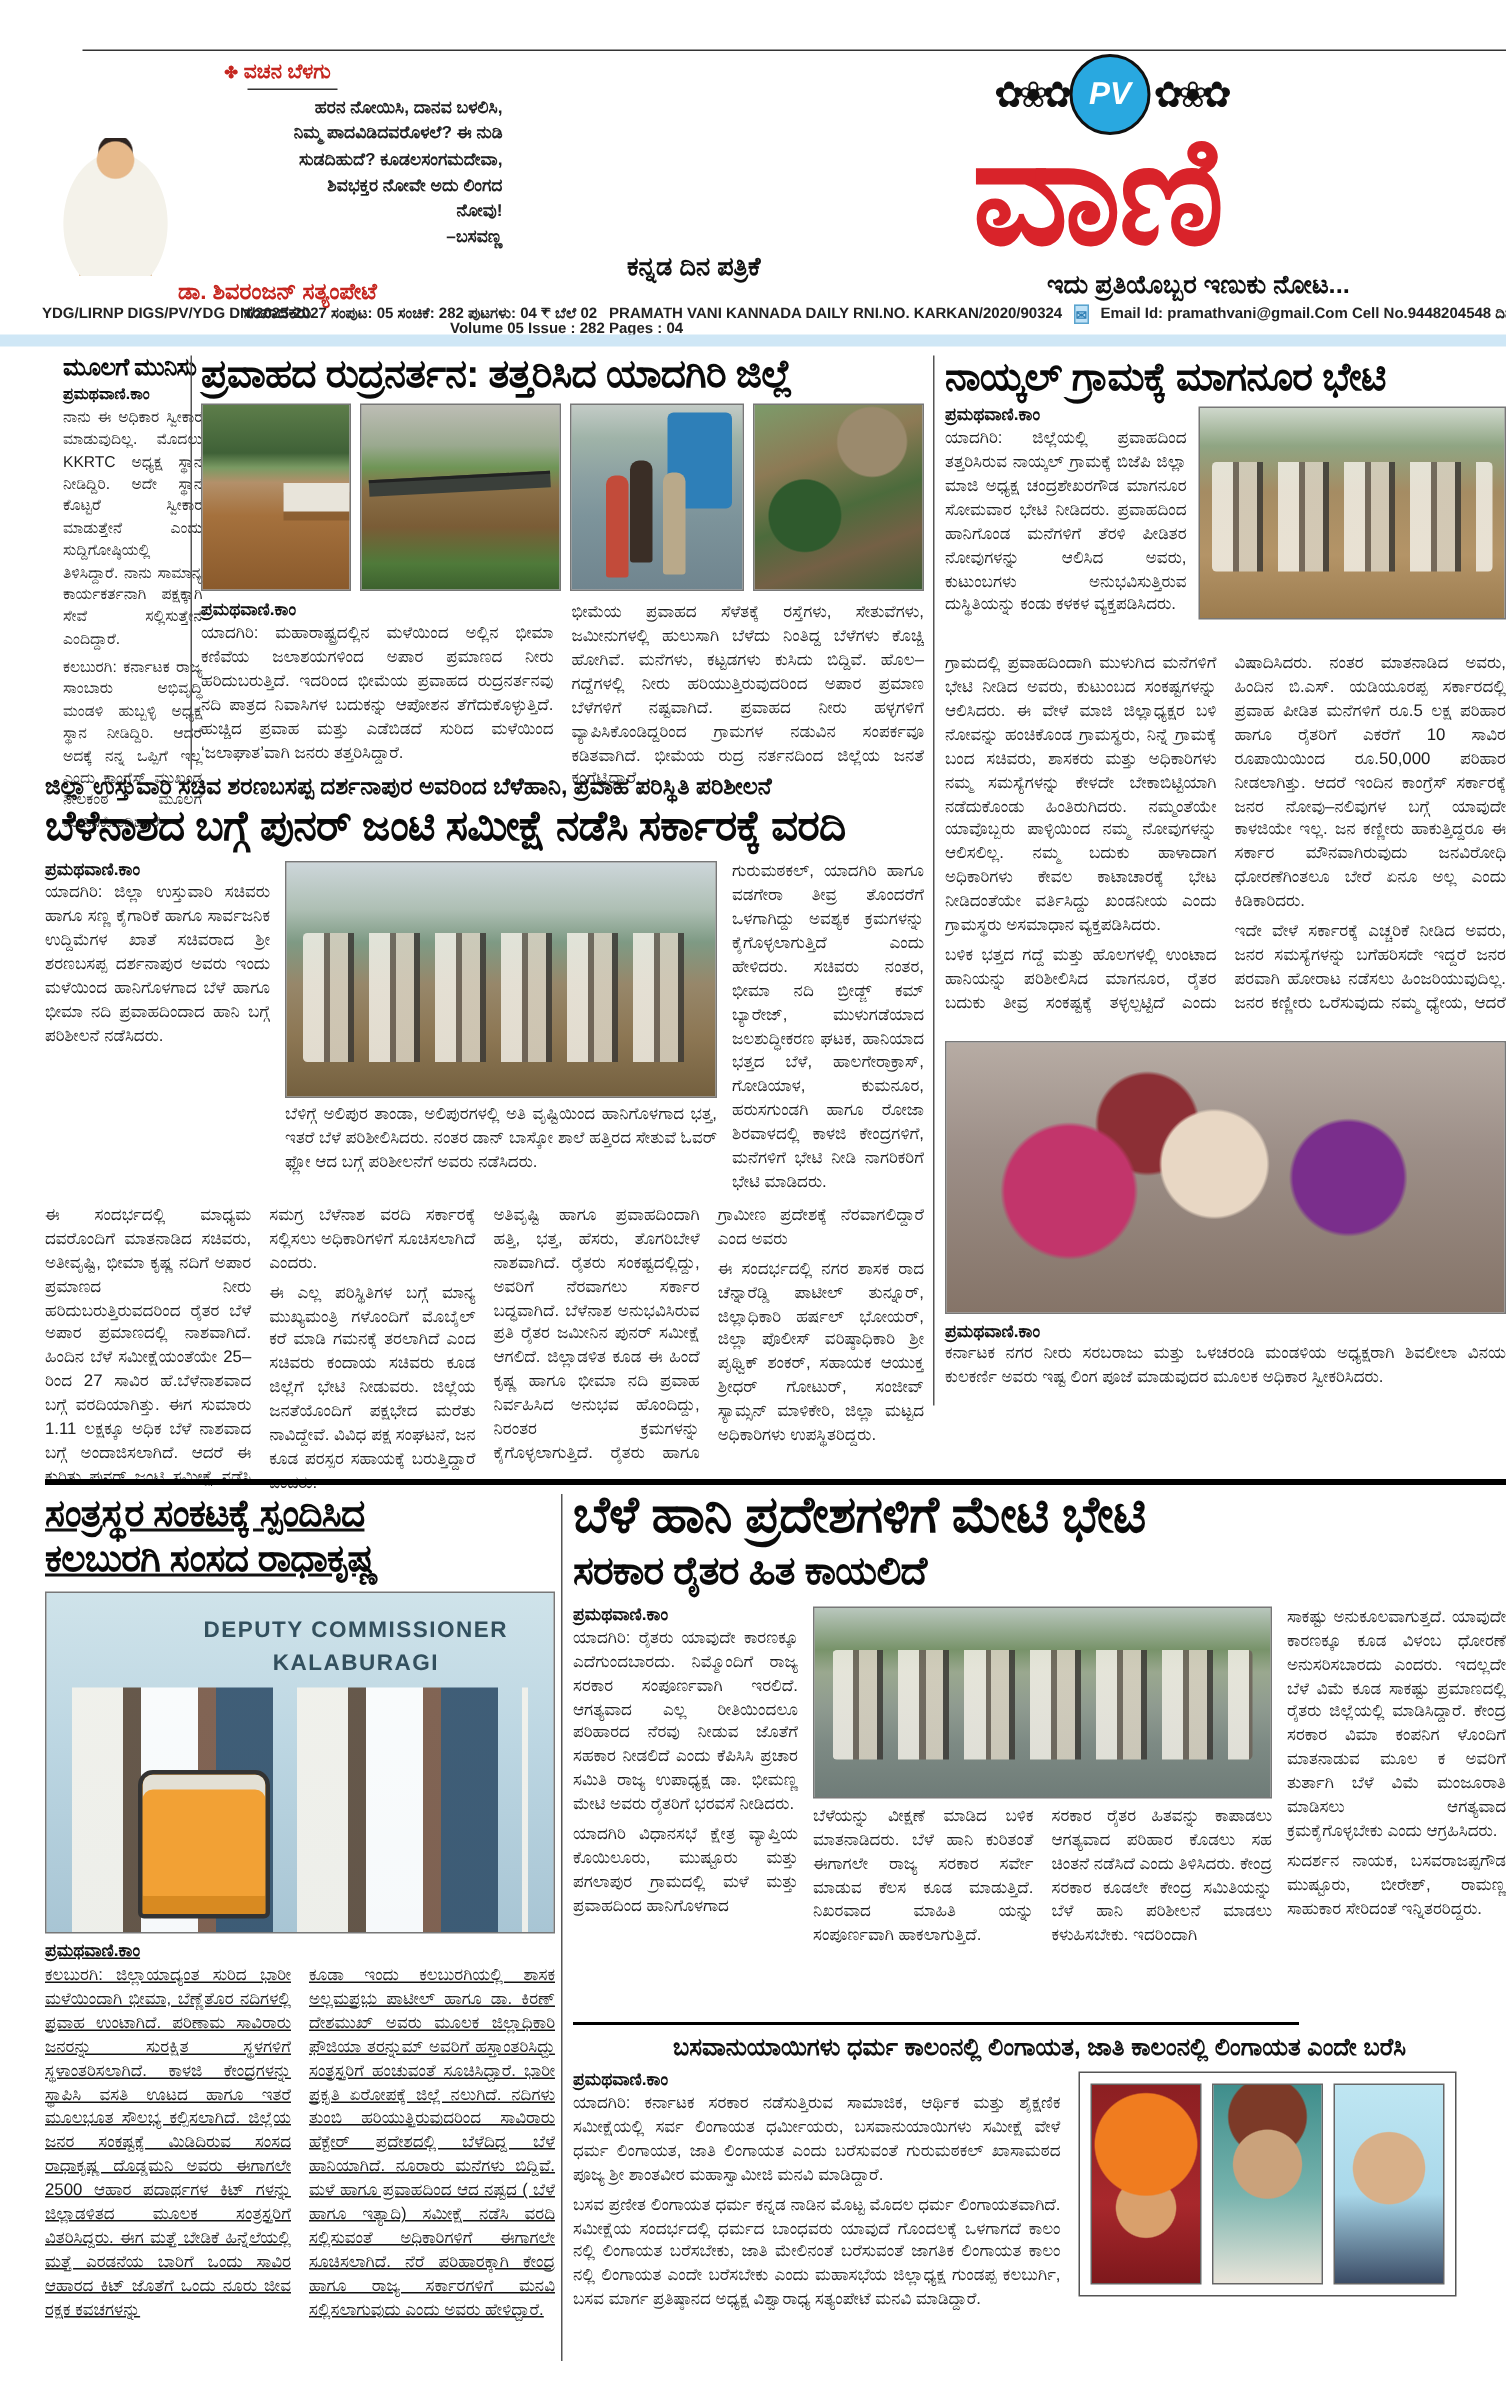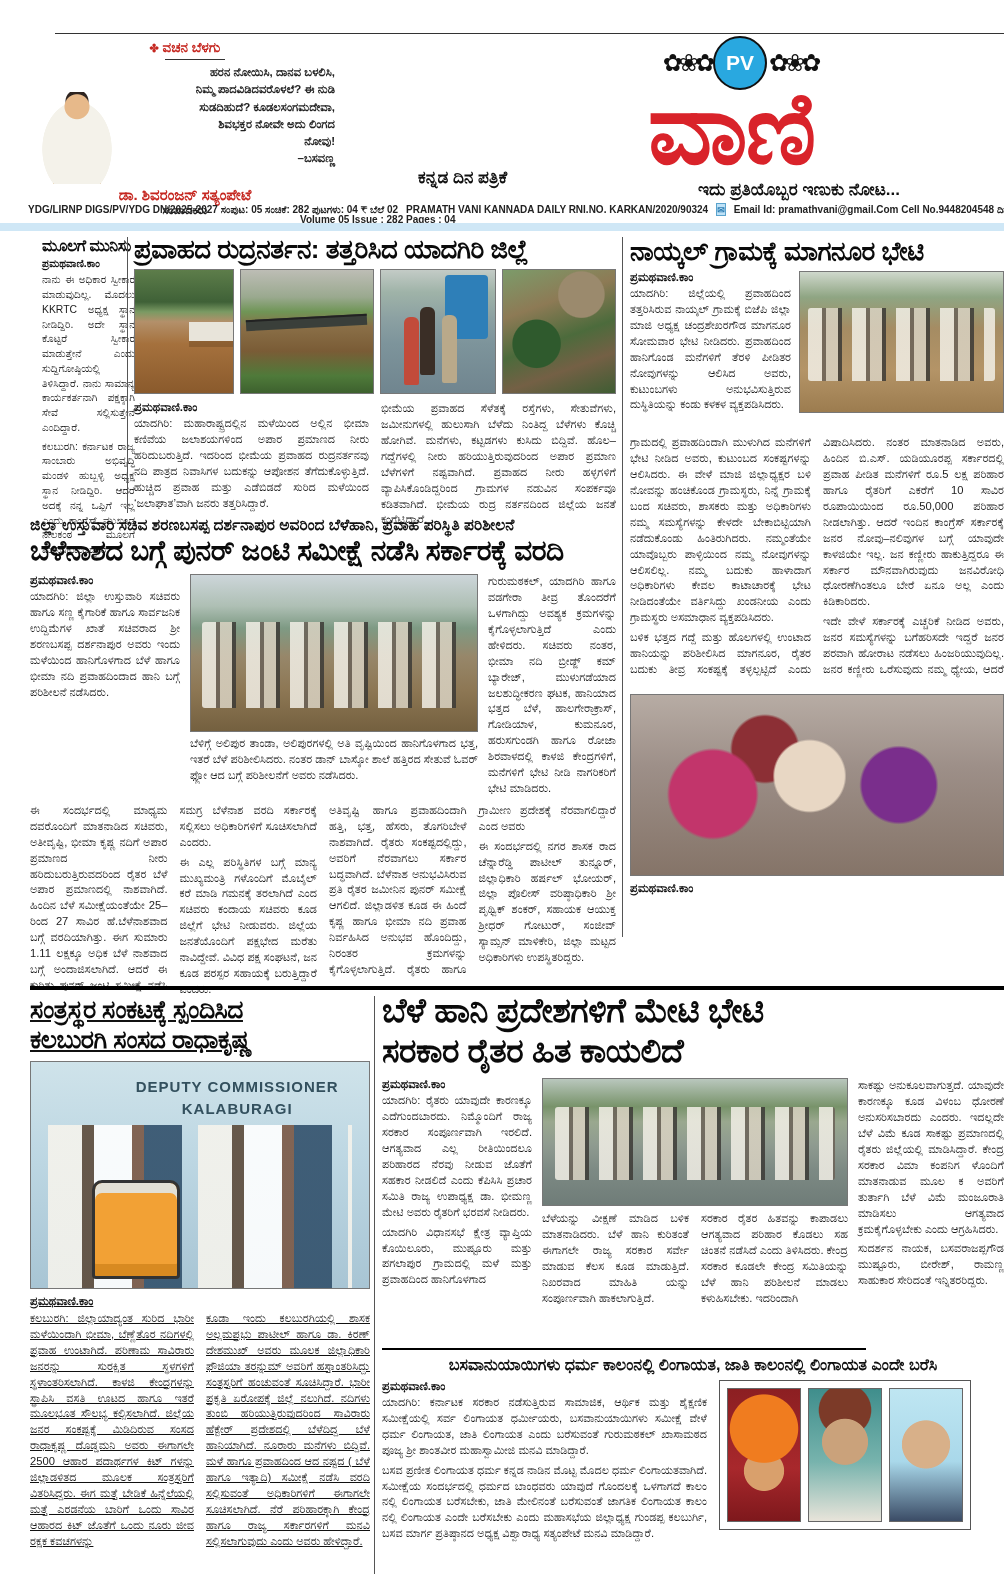--- a/index.html
+++ b/index.html
@@ -12,21 +12,21 @@
   .topline { left:55px; top:33px; width:949px; height:0; border-top:1.5px solid #333; }
   .vachana-title { color:#c5261f; font-weight:bold; font-size:13.5px; text-align:center; }
   .vachana-quote { font-size:11.5px; font-weight:bold; color:#222; text-align:right; line-height:1.5; }
   .vachana-author { font-size:11.5px; font-weight:bold; color:#222; }
   .editor-name { color:#c5261f; font-weight:bold; font-size:15px; text-align:center; }
   .editor-title { color:#222; font-weight:bold; font-size:11.5px; text-align:center; }
   .masthead-blue { color:#27a9e1; font-size:104px; font-weight:800; line-height:1; letter-spacing:-2px; }
   .masthead-red { color:#d9232a; font-size:100px; font-weight:800; line-height:1; letter-spacing:-2px; }
   .mast-sub { font-size:17px; font-weight:bold; color:#111; }
   .logo-wrap { display:flex; align-items:center; gap:2px; }
-  .logo-circle { width:54px; height:54px; border-radius:50%; background:#29a8e0; border:2.5px solid #111; color:#fff; font-weight:800; font-size:21px; display:flex; align-items:center; justify-content:center; }
+  .logo-circle { width:54px; height:54px; border-radius:50%; background:#29a8e0; border:2.5px solid #111; color:#fff; font-weight:800; font-size:21px; display:flex; align-items:center; justify-content:center; font-style:italic; }
   .ornament { font-size:24px; color:#111; letter-spacing:-4px; }
 
   
   .infobar { font-size:10px; font-weight:bold; color:#222; white-space:nowrap; display:flex; gap:8px; align-items:center; }
   .mail-chip { display:inline-flex; width:16px; height:13px; background:#bfe2f7; border:1px solid #5aa3cd; color:#2f7fb4; font-size:9px; align-items:center; justify-content:center; }
   .bluestrip { background:#cfe7f6; }
 
   
   .vline { border-left:1.3px solid #555; }
   .hthick { background:#000; }
@@ -190,20 +190,21 @@
     <div class="bt cols2" style="margin-top:22px;height:256px;overflow:hidden;">
       <p>ಗ್ರಾಮದಲ್ಲಿ ಪ್ರವಾಹದಿಂದಾಗಿ ಮುಳುಗಿದ ಮನೆಗಳಿಗೆ ಭೇಟಿ ನೀಡಿದ ಅವರು, ಕುಟುಂಬದ ಸಂಕಷ್ಟಗಳನ್ನು ಆಲಿಸಿದರು. ಈ ವೇಳೆ ಮಾಜಿ ಜಿಲ್ಲಾಧ್ಯಕ್ಷರ ಬಳಿ ನೋವನ್ನು ಹಂಚಿಕೊಂಡ ಗ್ರಾಮಸ್ಥರು, ನಿನ್ನೆ ಗ್ರಾಮಕ್ಕೆ ಬಂದ ಸಚಿವರು, ಶಾಸಕರು ಮತ್ತು ಅಧಿಕಾರಿಗಳು ನಮ್ಮ ಸಮಸ್ಯೆಗಳನ್ನು ಕೇಳದೇ ಬೇಕಾಬಿಟ್ಟಿಯಾಗಿ ನಡೆದುಕೊಂಡು ಹಿಂತಿರುಗಿದರು. ನಮ್ಮಂತೆಯೇ ಯಾವೊಬ್ಬರು ಪಾಳ್ಳಿಯಿಂದ ನಮ್ಮ ನೋವುಗಳನ್ನು ಆಲಿಸಲಿಲ್ಲ. ನಮ್ಮ ಬದುಕು ಹಾಳಾದಾಗ ಅಧಿಕಾರಿಗಳು ಕೇವಲ ಕಾಟಾಚಾರಕ್ಕೆ ಭೇಟ ನೀಡಿದಂತೆಯೇ ವರ್ತಿಸಿದ್ದು ಖಂಡನೀಯ ಎಂದು ಗ್ರಾಮಸ್ಥರು ಅಸಮಾಧಾನ ವ್ಯಕ್ತಪಡಿಸಿದರು.</p>
       <p>ಬಳಿಕ ಭತ್ತದ ಗದ್ದೆ ಮತ್ತು ಹೊಲಗಳಲ್ಲಿ ಉಂಟಾದ ಹಾನಿಯನ್ನು ಪರಿಶೀಲಿಸಿದ ಮಾಗನೂರ, ರೈತರ ಬದುಕು ತೀವ್ರ ಸಂಕಷ್ಟಕ್ಕೆ ತಳ್ಳಲ್ಪಟ್ಟಿದೆ ಎಂದು ವಿಷಾದಿಸಿದರು. ನಂತರ ಮಾತನಾಡಿದ ಅವರು, ಹಿಂದಿನ ಬಿ.ಎಸ್. ಯಡಿಯೂರಪ್ಪ ಸರ್ಕಾರದಲ್ಲಿ ಪ್ರವಾಹ ಪೀಡಿತ ಮನೆಗಳಿಗೆ ರೂ.5 ಲಕ್ಷ ಪರಿಹಾರ ಹಾಗೂ ರೈತರಿಗೆ ಎಕರೆಗೆ 10 ಸಾವಿರ ರೂಪಾಯಿಯಿಂದ ರೂ.50,000 ಪರಿಹಾರ ನೀಡಲಾಗಿತ್ತು. ಆದರೆ ಇಂದಿನ ಕಾಂಗ್ರೆಸ್ ಸರ್ಕಾರಕ್ಕೆ ಜನರ ನೋವು–ನಲಿವುಗಳ ಬಗ್ಗೆ ಯಾವುದೇ ಕಾಳಜಿಯೇ ಇಲ್ಲ. ಜನ ಕಣ್ಣೀರು ಹಾಕುತ್ತಿದ್ದರೂ ಈ ಸರ್ಕಾರ ಮೌನವಾಗಿರುವುದು ಜನವಿರೋಧಿ ಧೋರಣೆಗಿಂತಲೂ ಬೇರೆ ಏನೂ ಅಲ್ಲ ಎಂದು ಕಿಡಿಕಾರಿದರು.</p>
       <p>ಇದೇ ವೇಳೆ ಸರ್ಕಾರಕ್ಕೆ ಎಚ್ಚರಿಕೆ ನೀಡಿದ ಅವರು, ಜನರ ಸಮಸ್ಯೆಗಳನ್ನು ಬಗೆಹರಿಸದೇ ಇದ್ದರೆ ಜನರ ಪರವಾಗಿ ಹೋರಾಟ ನಡೆಸಲು ಹಿಂಜರಿಯುವುದಿಲ್ಲ. ಜನರ ಕಣ್ಣೀರು ಒರೆಸುವುದು ನಮ್ಮ ಧ್ಯೇಯ, ಆದರೆ ಈ ಸರ್ಕಾರ ಜನರ ಕಣ್ಣೀರು ನೋಡುವ ಶಕ್ತಿಯೇ ಕಳೆದುಕೊಂಡಿದೆ ಎಂದು ಹೇಳಿದರು. ಈ ಸಂದರ್ಭದಲ್ಲಿ ಚಂದ್ರಶೇಖರ ಮರಕಲ್, ಬಸಲಿಂಗಯ್ಯ ಸ್ವಾಮಿ ಹಯ್ಯಳಿ ಕೆ, ಸಿದ್ದು ಕುಂಬಾರ, ಹಜರತ್ ಅಲಿ, ರಮೇಶ್ ನಾಯ್ಕಲ್, ಹಣಮಂತ ಕುಂಬಾರ, ಶಿವಪ್ಪ ಕುಂಬಾರ, ವೆಂಕಟೇಶ್ ಸೇರಿದಂತೆ ಗ್ರಾಮಸ್ಥರು ಉಪಸ್ಥಿತರಿದ್ದರು.</p>
     </div>
   </div>
 
   <div class="abs photo ph-women" style="left:630px;top:694px;width:374px;height:182px;"></div>
   <div class="abs" style="left:630px;top:882px;width:374px;">
     <div class="byline">ಪ್ರಮಥವಾಣಿ.ಕಾಂ</div>
+    <div class="caption">ಕರ್ನಾಟಕ ನಗರ ನೀರು ಸರಬರಾಜು ಮತ್ತು ಒಳಚರಂಡಿ ಮಂಡಳಿಯ ಅಧ್ಯಕ್ಷರಾಗಿ ಶಿವಲೀಲಾ ವಿನಯ ಕುಲಕರ್ಣಿ ಅವರು ಇಷ್ಟ ಲಿಂಗ ಪೂಜೆ ಮಾಡುವುದರ ಮೂಲಕ ಅಧಿಕಾರ ಸ್ವೀಕರಿಸಿದರು.</div>
   </div>
 
   <div class="abs" style="left:30px;top:516px;width:586px;height:466px;">
     <div class="kicker">ಜಿಲ್ಲಾ ಉಸ್ತುವಾರಿ ಸಚಿವ ಶರಣಬಸಪ್ಪ ದರ್ಶನಾಪುರ ಅವರಿಂದ ಬೆಳೆಹಾನಿ, ಪ್ರವಾಹ ಪರಿಸ್ಥಿತಿ ಪರಿಶೀಲನೆ</div>
     <div class="hl" style="font-size:28px;margin-top:2px;white-space:nowrap;">ಬೆಳೆನಾಶದ ಬಗ್ಗೆ ಪುನರ್ ಜಂಟಿ ಸಮೀಕ್ಷೆ ನಡೆಸಿ ಸರ್ಕಾರಕ್ಕೆ ವರದಿ</div>
     <div style="display:flex;gap:10px;margin-top:8px;">
       <div style="width:150px;flex:none;">
         <div class="byline" style="margin-bottom:2px;">ಪ್ರಮಥವಾಣಿ.ಕಾಂ</div>
         <div class="bt">
           <p>ಯಾದಗಿರಿ: ಜಿಲ್ಲಾ ಉಸ್ತುವಾರಿ ಸಚಿವರು ಹಾಗೂ ಸಣ್ಣ ಕೈಗಾರಿಕೆ ಹಾಗೂ ಸಾರ್ವಜನಿಕ ಉದ್ದಿಮೆಗಳ ಖಾತೆ ಸಚಿವರಾದ ಶ್ರೀ ಶರಣಬಸಪ್ಪ ದರ್ಶನಾಪುರ ಅವರು ಇಂದು ಮಳೆಯಿಂದ ಹಾನಿಗೊಳಗಾದ ಬೆಳೆ ಹಾಗೂ ಭೀಮಾ ನದಿ ಪ್ರವಾಹದಿಂದಾದ ಹಾನಿ ಬಗ್ಗೆ ಪರಿಶೀಲನೆ ನಡೆಸಿದರು.</p>
@@ -244,21 +245,21 @@
     <div class="bt cols2" style="margin-top:3px;height:262px;overflow:hidden;">
       <p>ಕಲಬುರಗಿ: ಜಿಲ್ಲಾಯಾದ್ಯಂತ ಸುರಿದ ಭಾರೀ ಮಳೆಯಿಂದಾಗಿ ಭೀಮಾ, ಬೆಣ್ಣೆತೊರ ನದಿಗಳಲ್ಲಿ ಪ್ರವಾಹ ಉಂಟಾಗಿದೆ. ಪರಿಣಾಮ ಸಾವಿರಾರು ಜನರನ್ನು ಸುರಕ್ಷಿತ ಸ್ಥಳಗಳಿಗೆ ಸ್ಥಳಾಂತರಿಸಲಾಗಿದೆ. ಕಾಳಜಿ ಕೇಂದ್ರಗಳನ್ನು ಸ್ಥಾಪಿಸಿ ವಸತಿ ಊಟದ ಹಾಗೂ ಇತರೆ ಮೂಲಭೂತ ಸೌಲಭ್ಯ ಕಲ್ಪಿಸಲಾಗಿದೆ. ಜಿಲ್ಲೆಯ ಜನರ ಸಂಕಷ್ಟಕ್ಕೆ ಮಿಡಿದಿರುವ ಸಂಸದ ರಾಧಾಕೃಷ್ಣ ದೊಡ್ಡಮನಿ ಅವರು ಈಗಾಗಲೇ 2500 ಆಹಾರ ಪದಾರ್ಥಗಳ ಕಿಟ್ ಗಳನ್ನು ಜಿಲ್ಲಾಡಳಿತದ ಮೂಲಕ ಸಂತ್ರಸ್ತರಿಗೆ ವಿತರಿಸಿದ್ದರು. ಈಗ ಮತ್ತೆ ಬೇಡಿಕೆ ಹಿನ್ನೆಲೆಯಲ್ಲಿ ಮತ್ತೆ ಎರಡನೆಯ ಬಾರಿಗೆ ಒಂದು ಸಾವಿರ ಆಹಾರದ ಕಿಟ್ ಜೊತೆಗೆ ಒಂದು ನೂರು ಜೀವ ರಕ್ಷಕ ಕವಚಗಳನ್ನು</p>
       <p>ಕೂಡಾ ಇಂದು ಕಲಬುರಗಿಯಲ್ಲಿ ಶಾಸಕ ಅಲ್ಲಮಪ್ರಭು ಪಾಟೀಲ್ ಹಾಗೂ ಡಾ. ಕಿರಣ್ ದೇಶಮುಖ್ ಅವರು ಮೂಲಕ ಜಿಲ್ಲಾಧಿಕಾರಿ ಫೌಜಿಯಾ ತರನ್ನುಮ್ ಅವರಿಗೆ ಹಸ್ತಾಂತರಿಸಿದ್ದು ಸಂತ್ರಸ್ತರಿಗೆ ಹಂಚುವಂತೆ ಸೂಚಿಸಿದ್ದಾರೆ. ಭಾರೀ ಪ್ರಕೃತಿ ಏರೋಪಕ್ಕೆ ಜಿಲ್ಲೆ ನಲುಗಿದೆ. ನದಿಗಳು ತುಂಬಿ ಹರಿಯುತ್ತಿರುವುದರಿಂದ ಸಾವಿರಾರು ಹೆಕ್ಟೇರ್ ಪ್ರದೇಶದಲ್ಲಿ ಬೆಳೆದಿದ್ದ ಬೆಳೆ ಹಾನಿಯಾಗಿದೆ. ನೂರಾರು ಮನೆಗಳು ಬಿದ್ದಿವೆ. ಮಳೆ ಹಾಗೂ ಪ್ರವಾಹದಿಂದ ಆದ ನಷ್ಟದ ( ಬೆಳೆ ಹಾಗೂ ಇತ್ಯಾದಿ) ಸಮೀಕ್ಷೆ ನಡೆಸಿ ವರದಿ ಸಲ್ಲಿಸುವಂತೆ ಅಧಿಕಾರಿಗಳಿಗೆ ಈಗಾಗಲೇ ಸೂಚಿಸಲಾಗಿದೆ. ನೆರೆ ಪರಿಹಾರಕ್ಕಾಗಿ ಕೇಂದ್ರ ಹಾಗೂ ರಾಜ್ಯ ಸರ್ಕಾರಗಳಿಗೆ ಮನವಿ ಸಲ್ಲಿಸಲಾಗುವುದು ಎಂದು ಅವರು ಹೇಳಿದ್ದಾರೆ.</p>
     </div>
   </div>
 
   <div class="abs vline" style="left:374px;top:996px;height:578px;"></div>
 
   <div class="abs" style="left:382px;top:992px;width:622px;height:360px;">
     <div class="hl" style="font-size:34px;white-space:nowrap;">ಬೆಳೆ ಹಾನಿ ಪ್ರದೇಶಗಳಿಗೆ ಮೇಟಿ ಭೇಟಿ</div>
-    <div class="hl" style="font-size:33px;margin-top:4px;white-space:nowrap;">ಸರಕಾರ ರೈತರ ಹಿತ ಕಾಯಲಿದೆ</div>
+    <div class="hl" style="font-size:26px;margin-top:4px;white-space:nowrap;">ಸರಕಾರ ರೈತರ ಹಿತ ಕಾಯಲಿದೆ</div>
     <div style="display:flex;gap:10px;margin-top:10px;">
       <div style="width:150px;flex:none;">
         <div class="byline" style="margin-bottom:2px;">ಪ್ರಮಥವಾಣಿ.ಕಾಂ</div>
         <div class="bt">
           <p>ಯಾದಗಿರಿ: ರೈತರು ಯಾವುದೇ ಕಾರಣಕ್ಕೂ ಎದೆಗುಂದಬಾರದು. ನಿಮ್ಮೊಂದಿಗೆ ರಾಜ್ಯ ಸರಕಾರ ಸಂಪೂರ್ಣವಾಗಿ ಇರಲಿದೆ. ಆಗತ್ಯವಾದ ಎಲ್ಲ ರೀತಿಯಿಂದಲೂ ಪರಿಹಾರದ ನೆರವು ನೀಡುವ ಜೊತೆಗೆ ಸಹಕಾರ ನೀಡಲಿದೆ ಎಂದು ಕೆಪಿಸಿಸಿ ಪ್ರಚಾರ ಸಮಿತಿ ರಾಜ್ಯ ಉಪಾಧ್ಯಕ್ಷ ಡಾ. ಭೀಮಣ್ಣ ಮೇಟಿ ಅವರು ರೈತರಿಗೆ ಭರವಸೆ ನೀಡಿದರು.</p>
           <p>ಯಾದಗಿರಿ ವಿಧಾನಸಭೆ ಕ್ಷೇತ್ರ ವ್ಯಾಪ್ತಿಯ ಕೊಯಿಲೂರು, ಮುಷ್ಟೂರು ಮತ್ತು ಪಗಲಾಪುರ ಗ್ರಾಮದಲ್ಲಿ ಮಳೆ ಮತ್ತು ಪ್ರವಾಹದಿಂದ ಹಾನಿಗೊಳಗಾದ</p>
         </div>
       </div>
       <div style="width:306px;flex:none;">
         <div class="photo ph-wade" style="width:100%;height:128px;">

